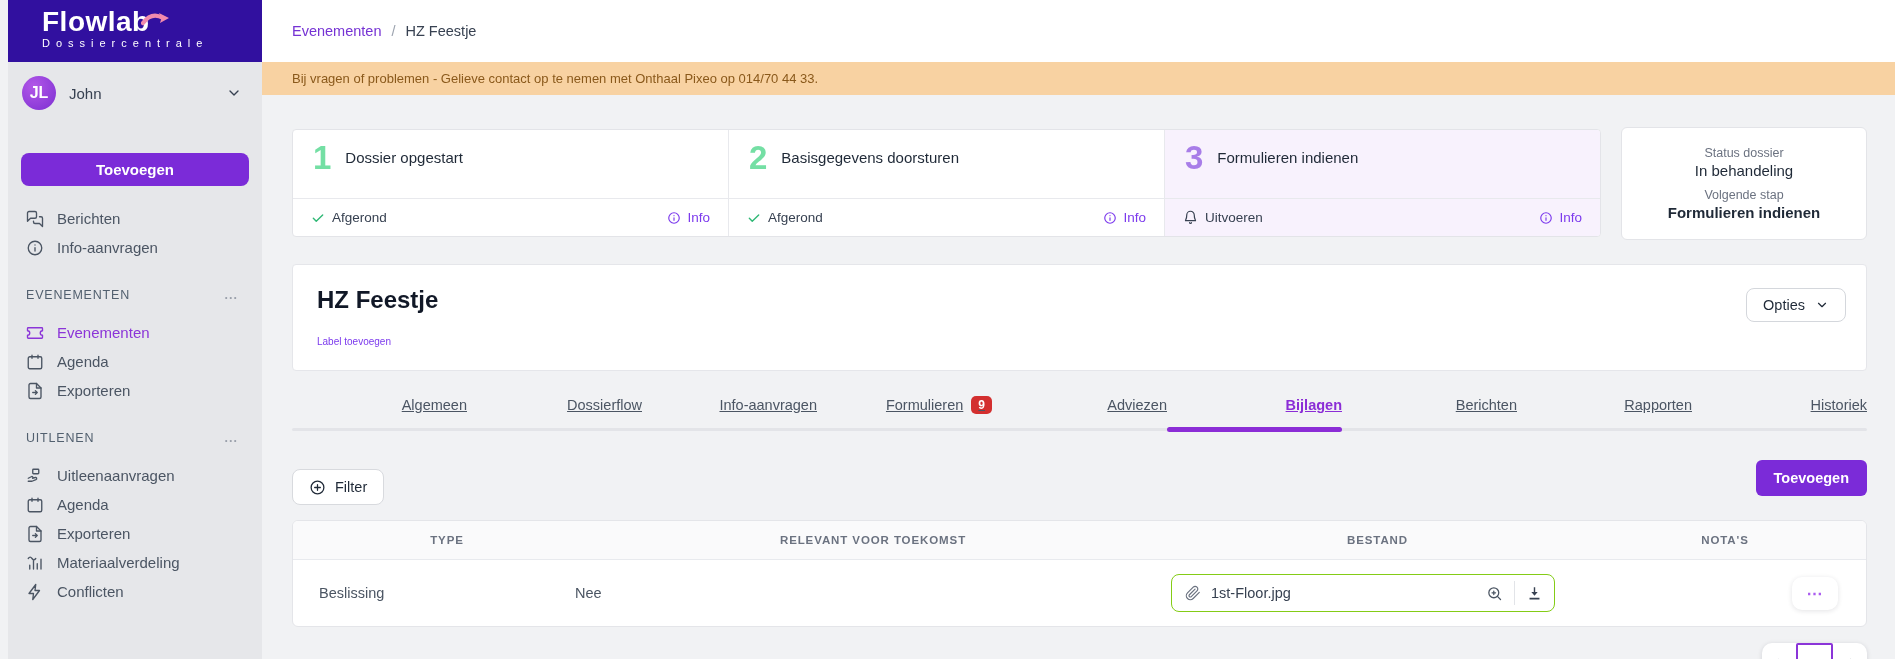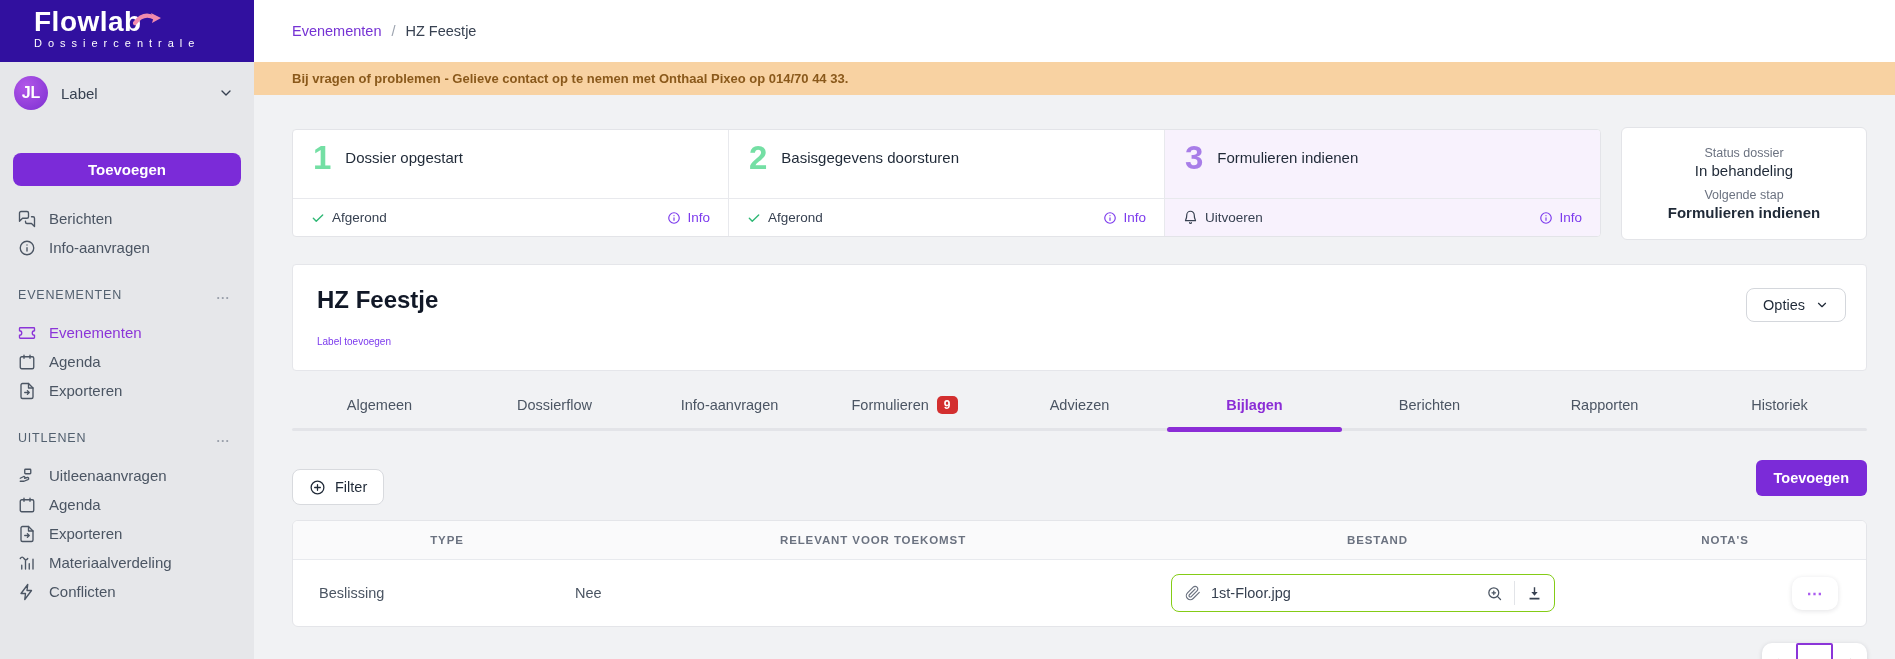--- a/index.html
+++ b/index.html
@@ -8,21 +8,21 @@
     font-family:"Liberation Sans", sans-serif;
     background:#f1f2f4;
     position:relative;
     overflow:hidden;
     color:#4b5563;
   }
   svg.ico { display:block; }
 
   
   .sidebar {
-    position:absolute; left:0; top:0; bottom:0; width:254px;
+    position:absolute; left:8px; top:0; bottom:0; width:254px;
     background:#e6e7ea;
   }
   .logo-block {
     height:62px; background:#31109f; padding:7px 0 0 34px;
   }
   .brand-line { display:flex; align-items:flex-start; }
   .brand-name { font-size:28px; font-weight:700; color:#fff; letter-spacing:.5px; line-height:30px; }
   .brand-arrow { margin:4px 0 0 -9px; }
   .brand-sub { font-size:11px; color:#fff; letter-spacing:6px; margin-top:0; font-weight:500; }
 
@@ -62,21 +62,21 @@
   .breadcrumb-bar {
     height:62px; background:#fff; display:flex; align-items:center;
     gap:10px; padding-left:38px; font-size:14.5px;
   }
   .crumb-link { color:#7633d4; cursor:pointer; }
   .crumb-sep { color:#9ca3af; }
   .crumb-current { color:#374151; }
 
   .banner {
     height:33px; background:#f8d2a2; color:#8a591b;
-    display:flex; align-items:center; padding-left:38px; font-size:13px;font-weight:bold;
+    display:flex; align-items:center; padding-left:38px; font-size:13px;
   }
 
   .content { padding:34px 28px 0 38px; }
 
   
   .step-row { display:flex; gap:20px; }
   .stepper {
     flex:1; display:flex; background:#fff;
     border:1px solid #e3e4e8; border-radius:4px; height:108px; overflow:hidden;
   }
@@ -120,22 +120,22 @@
     display:flex; gap:10px; align-items:center; cursor:pointer;
   }
 
   
   .tabs { margin-top:20px; display:flex; position:relative; padding-bottom:12px; }
   .tabs::after {
     content:""; position:absolute; left:0; right:0; bottom:0; height:3px;
     background:#e3e4e8; border-radius:2px;
   }
   .tab {
-    flex:1; display:flex; justify-content:center; align-items:center; gap:8px;
-    height:28px; font-size:14.5px; color:#4b5563; cursor:pointer; white-space:nowrap;
+    flex:1; display:flex; justify-content:flex-end; align-items:center; gap:8px;
+    height:28px; font-size:14.5px; color:#4b5563; cursor:pointer; white-space:nowrap;text-decoration:underline;
   }
   .tab.active { color:#8b2dd6; font-weight:700; }
   .tab-indicator {
     position:absolute; bottom:-1px; height:5px; border-radius:3px;
     background:#8b2dd6; width:11.11%; left:55.55%; z-index:1;
   }
   .tab-badge {
     background:#d32f2f; color:#fff; font-size:12px; font-weight:600;
     padding:3px 7px; border-radius:5px; line-height:12px;
   }
@@ -206,21 +206,21 @@
             <path d="M2 12C8 4 15 3 22 7" fill="none" stroke="#f18bad" stroke-width="4.2" stroke-linecap="round"></path>
             <path d="M18 2l10 5-9 5 1.5-5z" fill="#f18bad"></path>
           </svg>
       </span>
     </div>
     <div class="brand-sub">Dossiercentrale</div>
   </div>
 
   <div class="user-row">
     <div class="avatar">JL</div>
-    <span class="user-name">Label</span>
+    <span class="user-name">John</span>
     <span class="user-chevron">
       <svg class="ico" width="16" height="16" viewBox="0 0 24 24" fill="none" stroke="currentColor" stroke-width="2" stroke-linecap="round" stroke-linejoin="round">
           <path d="m6 9 6 6 6-6"></path>
         </svg>
     </span>
   </div>
 
   <button class="add-btn">Toevoegen</button>
 
   <div class="nav">

